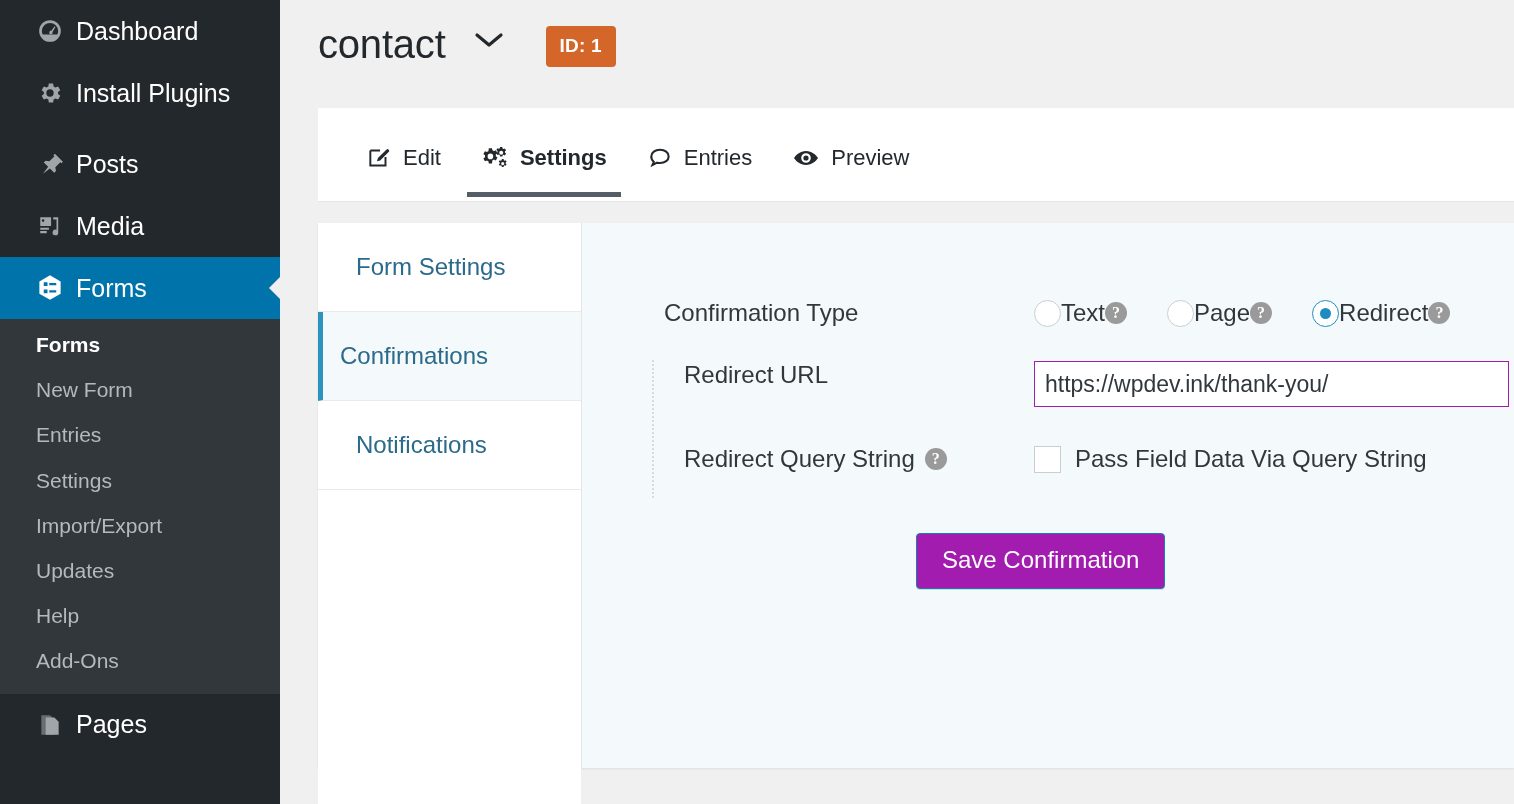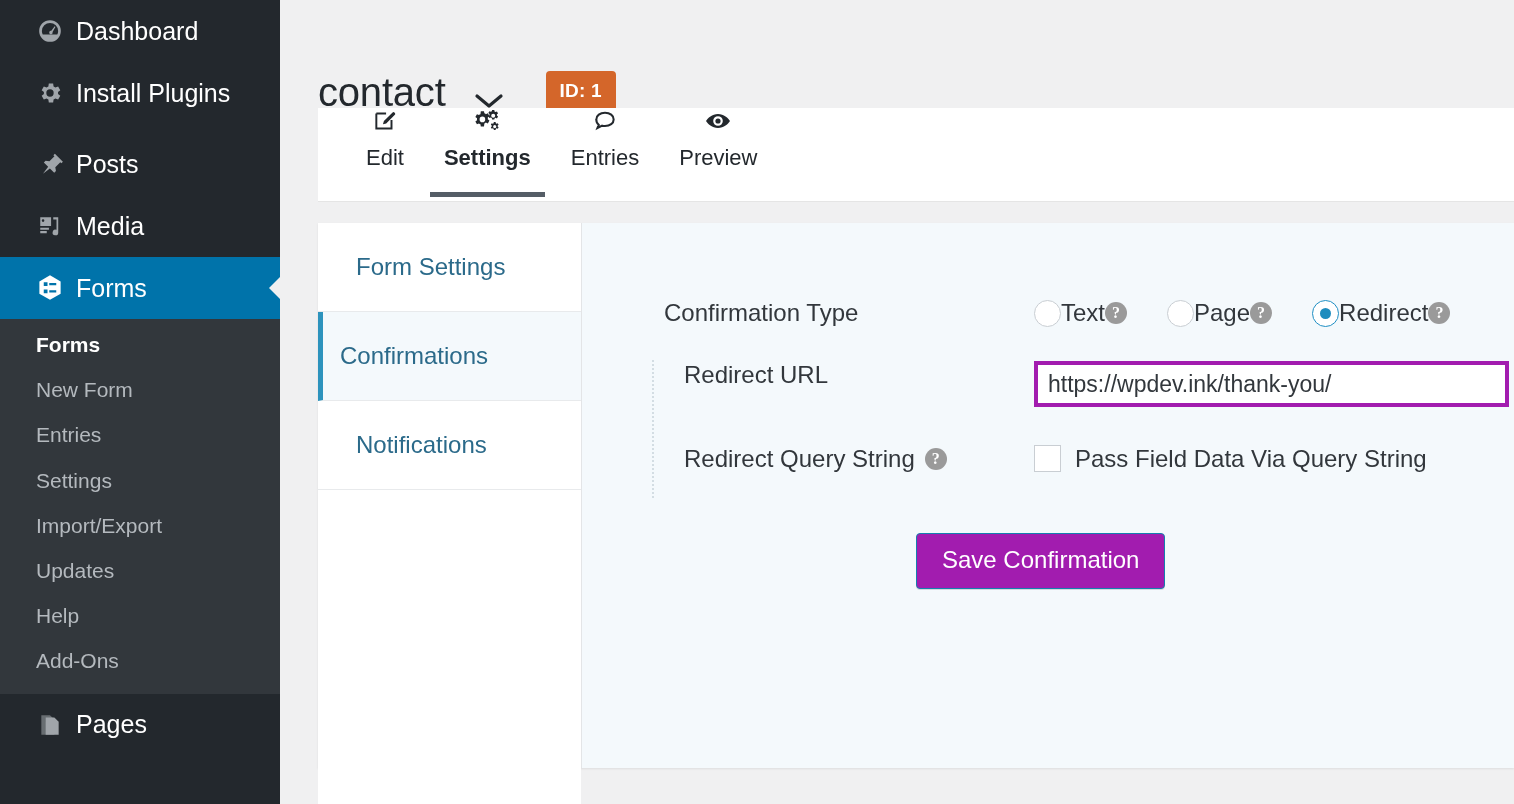--- a/index.html
+++ b/index.html
@@ -64,21 +64,21 @@
   .menu-sep { height: 9px; }
 
   
   #wpbody {
     position: absolute; left: 280px; top: 0;
     width: 1234px; height: 804px;
     background: #f0f0f1;
     overflow: hidden;
   }
   .form-header {
-    display: flex; align-items: flex-end;
+    display: flex; align-items: flex-start;
     padding: 24px 0 0 38px;
     height: 112px;
   }
   .form-title {
     font-size: 40px;
     font-weight: 400;
     color: #23282d;
     line-height: 1;
     letter-spacing: -0.2px;
   }
@@ -114,21 +114,20 @@
   }
   .tab {
     display: flex; align-items: center;
     gap: 11px;
     padding: 0 20px 30px 20px;
     font-size: 22px;
     color: #23282d;
     cursor: pointer;
     position: relative;
     white-space: nowrap;
-    flex-direction: column;
   }
   .tab.active { font-weight: 700; }
   .tab.active::after {
     content: "";
     position: absolute;
     left: 6px; right: 6px; bottom: 4px;
     height: 5px;
     background: #555d66;
   }
   .tab .ti { display: flex; align-items: center; }
@@ -226,33 +225,33 @@
     left: 70px; top: 137px;
     width: 1px; height: 138px;
     border-left: 2px dotted #d3dde3;
   }
 
   #row-url { margin-top: 34px; padding-left: 102px; }
   #row-url .field-label { width: 350px; min-width: 350px; }
   .url-input {
     width: 475px;
     height: 46px;
-    border: 4px solid #a21caf;
+    border: 1px solid #a21caf;
     background: #fff;
     font-size: 23px;
     color: #32373c;
     padding: 0 10px;
     font-family: "Liberation Sans", sans-serif;
     outline: none;
     border-radius: 0;
   }
 
   #row-qs { margin-top: 38px; padding-left: 102px; }
   #row-qs .field-label { width: 350px; min-width: 350px; }
-  .cb-wrap { display: flex; align-items: flex-start; gap: 14px; cursor: pointer; }
+  .cb-wrap { display: flex; align-items: flex-end; gap: 14px; cursor: pointer; }
   .checkbox {
     width: 27px; height: 27px;
     border: 1px solid #c9ced3;
     background: #fff;
     flex: none;
   }
   .cb-label { font-size: 24px; color: #32373c; white-space: nowrap; }
 
   .save-wrap { padding-left: 334px; margin-top: 60px; }
   .btn-primary {

